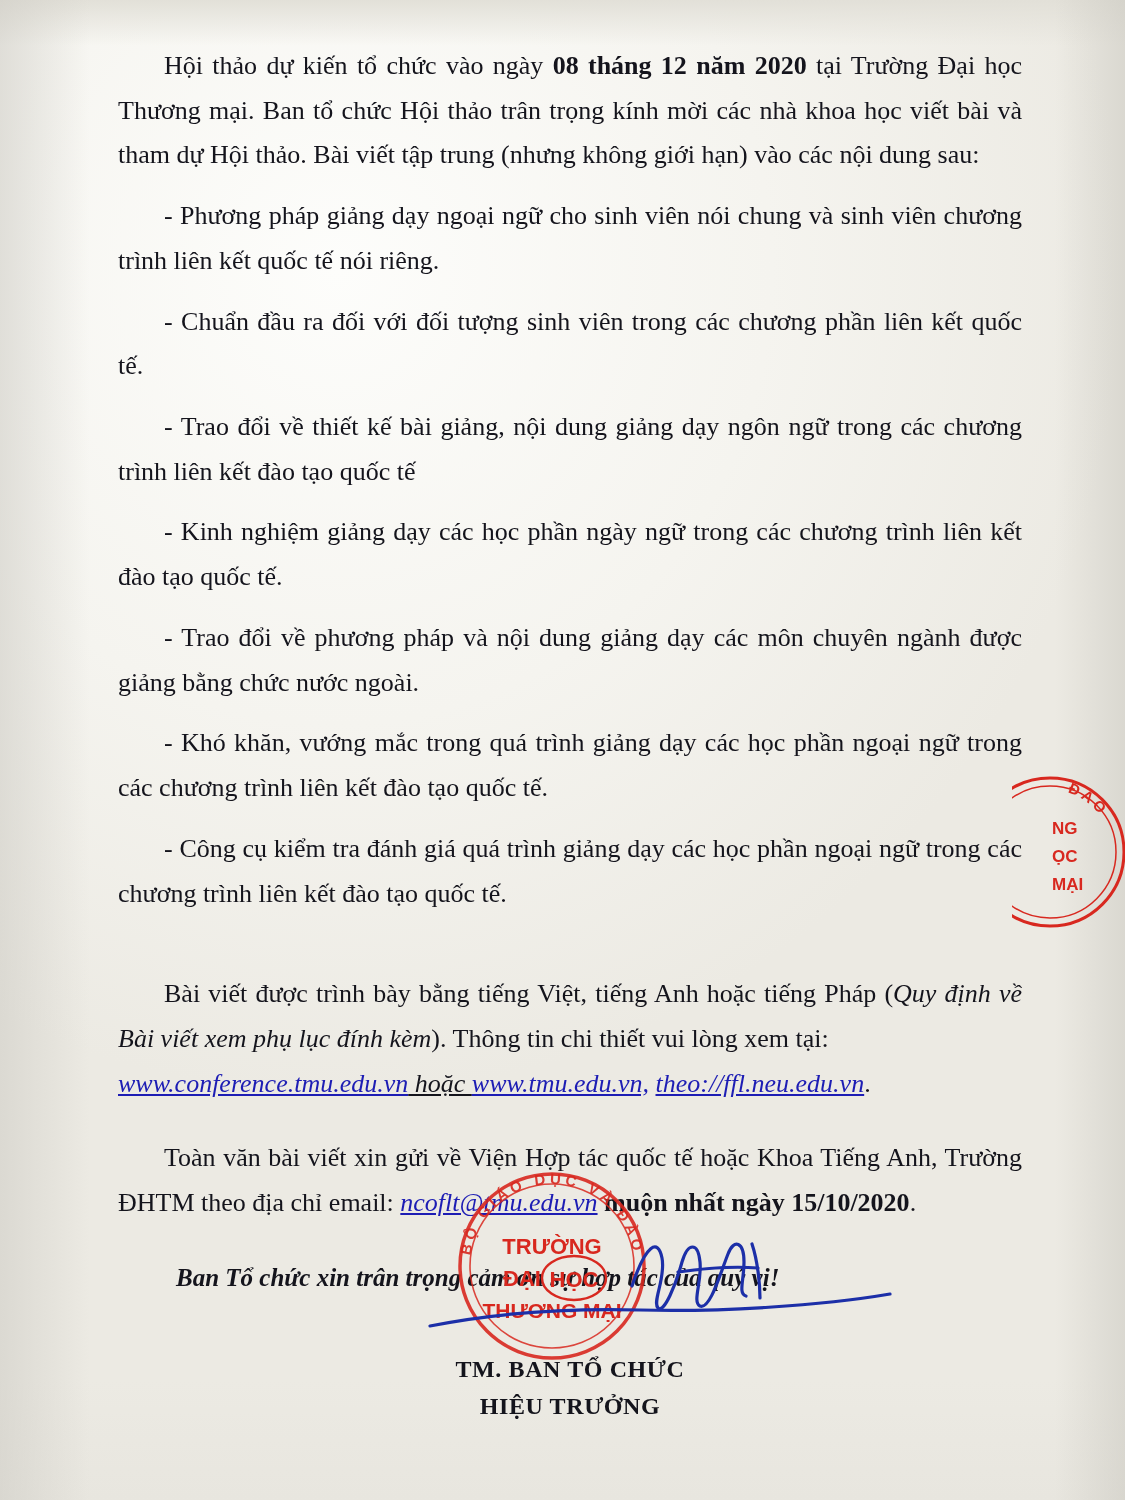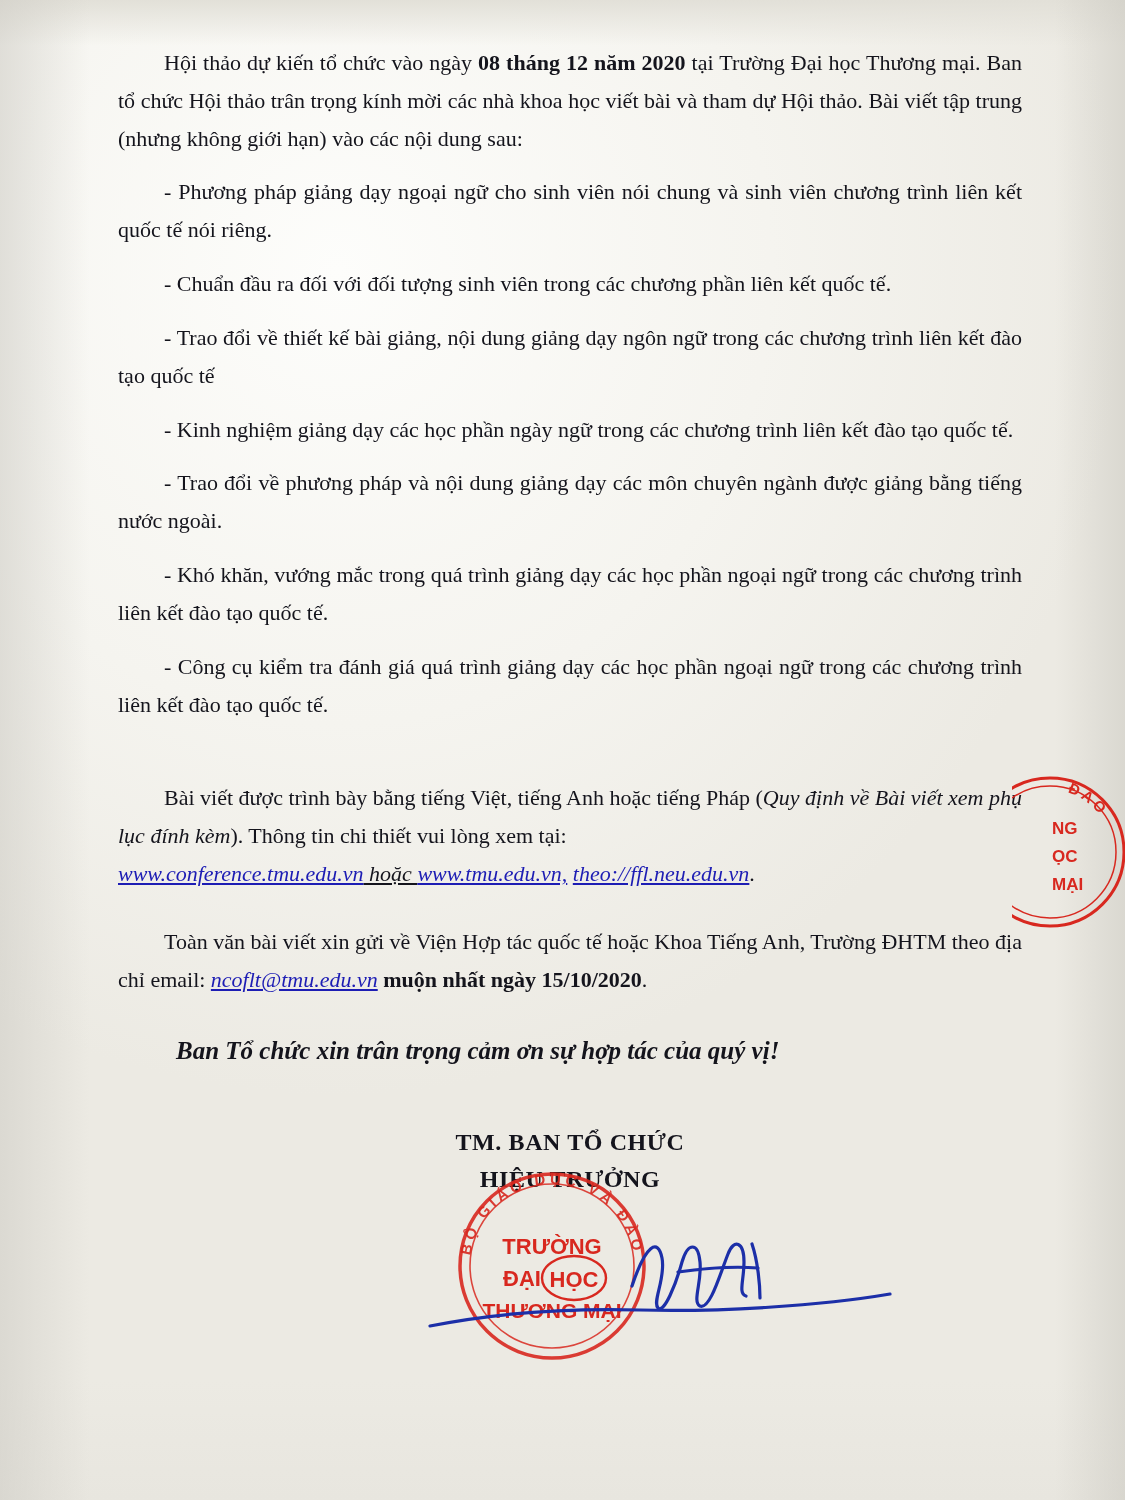--- a/index.html
+++ b/index.html
@@ -51,21 +51,21 @@
 
   .content {
     position: absolute;
     left: 118px;
     top: 44px;
     width: 904px;
   }
 
   p {
     margin: 0;
-    font-size: 22px;
+    font-size: 26px;
     line-height: 1.72;
     text-align: justify;
     text-justify: inter-word;
   }
 
   .indent { text-indent: 46px; }
   .bullet { text-indent: 46px; }
   .b { font-weight: bold; }
   .i { font-style: italic; }
   .gap-sm { height: 16px; }
@@ -147,21 +147,21 @@
     <div class="gap-sm"></div>
 
     <p class="bullet">- Phương pháp giảng dạy ngoại ngữ cho sinh viên nói chung và sinh viên chương trình liên kết quốc tế nói riêng.</p>
     <div class="gap-sm"></div>
     <p class="bullet">- Chuẩn đầu ra đối với đối tượng sinh viên trong các chương phần liên kết quốc tế.</p>
     <div class="gap-sm"></div>
     <p class="bullet">- Trao đổi về thiết kế bài giảng, nội dung giảng dạy ngôn ngữ trong các chương trình liên kết đào tạo quốc tế</p>
     <div class="gap-sm"></div>
     <p class="bullet">- Kinh nghiệm giảng dạy các học phần ngày ngữ trong các chương trình liên kết đào tạo quốc tế.</p>
     <div class="gap-sm"></div>
-    <p class="bullet">- Trao đổi về phương pháp và nội dung giảng dạy các môn chuyên ngành được giảng bằng tiếng nước ngoài.</p>
+    <p class="bullet">- Trao đổi về phương pháp và nội dung giảng dạy các môn chuyên ngành được giảng bằng chức nước ngoài.</p>
     <div class="gap-sm"></div>
     <p class="bullet">- Khó khăn, vướng mắc trong quá trình giảng dạy các học phần ngoại ngữ trong các chương trình liên kết đào tạo quốc tế.</p>
     <div class="gap-sm"></div>
     <p class="bullet">- Công cụ kiểm tra đánh giá quá trình giảng dạy các học phần ngoại ngữ trong các chương trình liên kết đào tạo quốc tế.</p>
     <div class="gap-sm"></div>
 
     <div class="gap-lg"></div>
 
     <p class="indent"><span>Bài viết được trình bày bằng tiếng Việt, tiếng Anh hoặc tiếng Pháp (</span><span class="i">Quy định về Bài viết xem phụ lục đính kèm</span><span>). Thông tin chi thiết vui lòng xem tại:</span></p>
 

